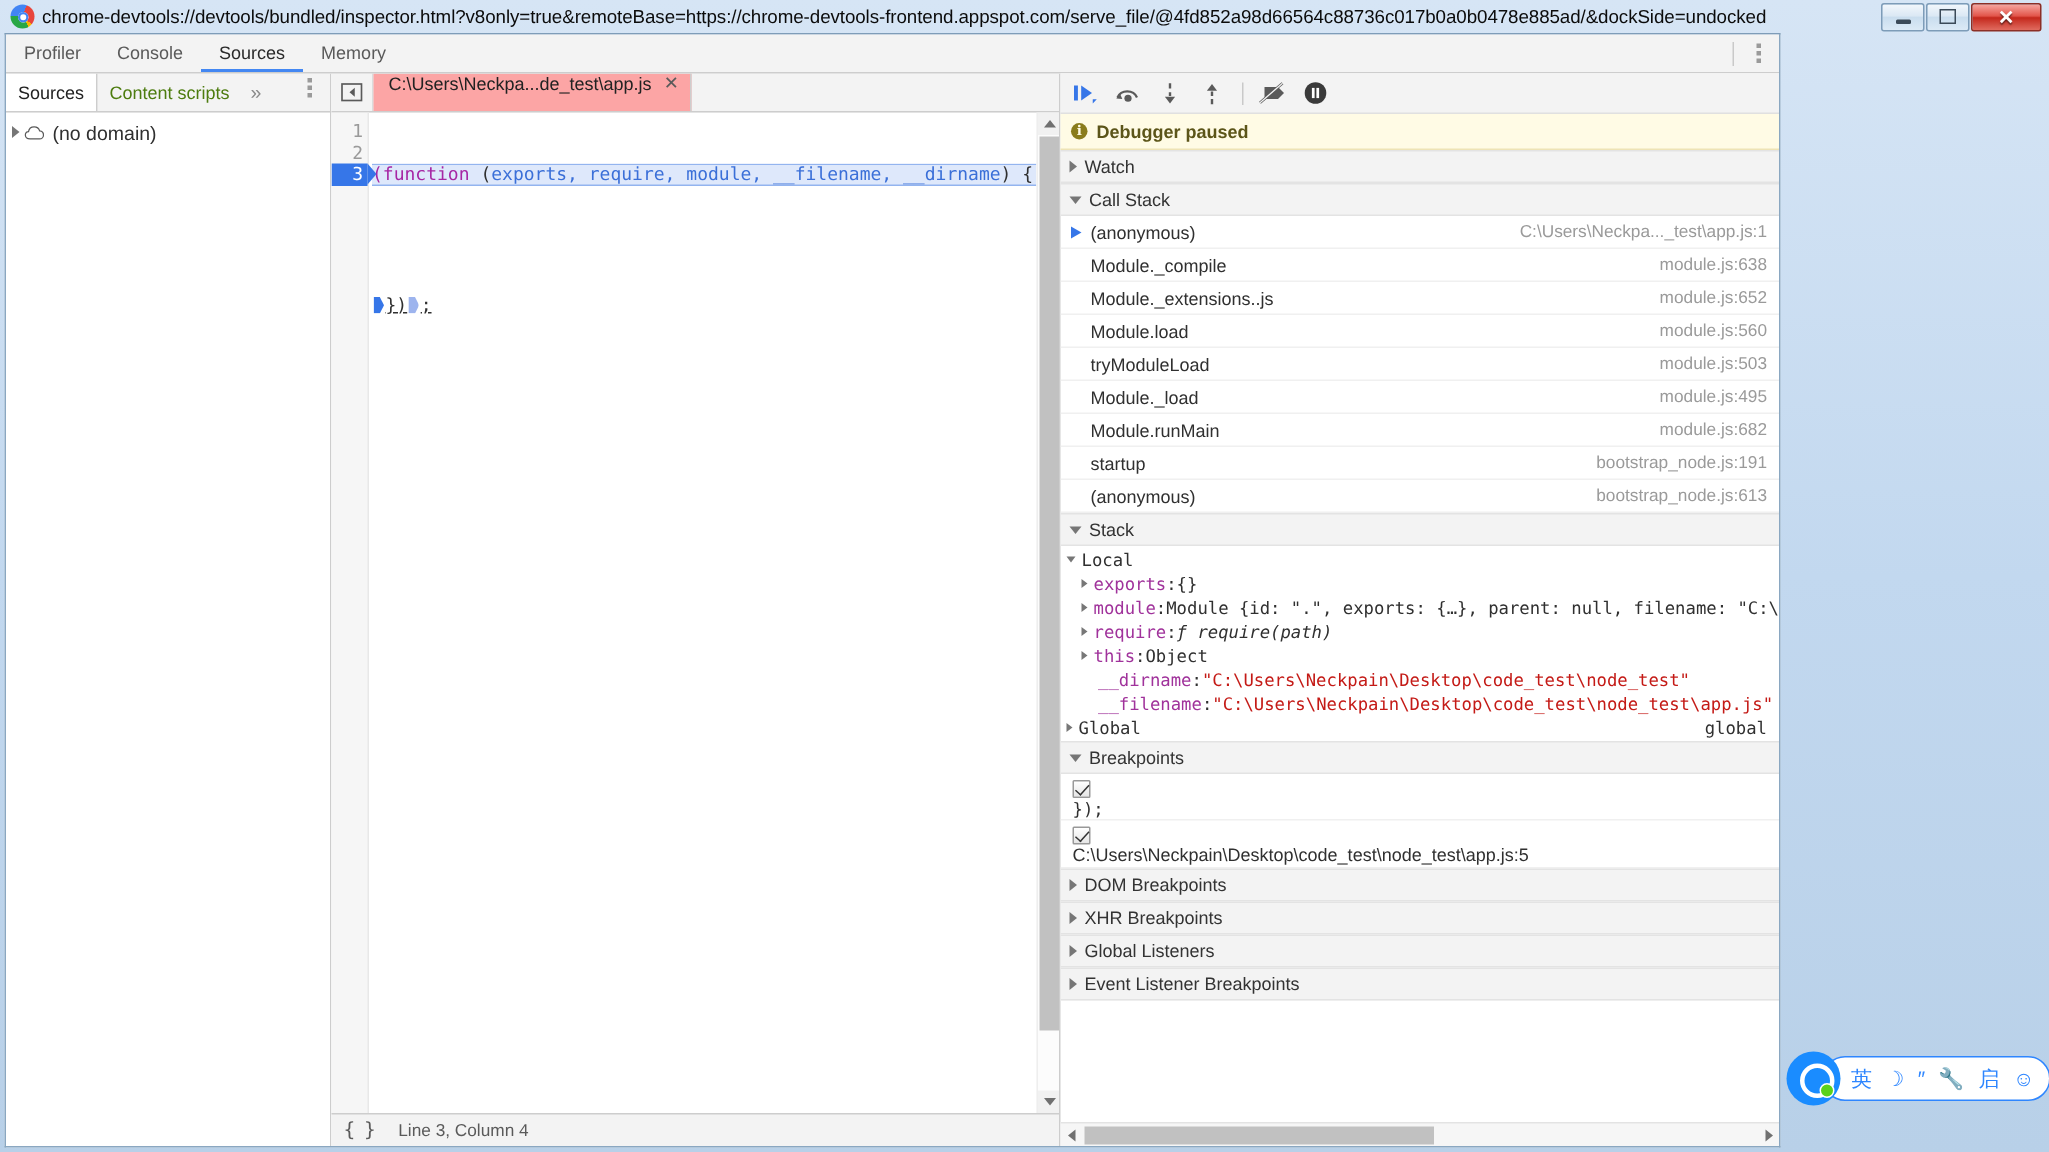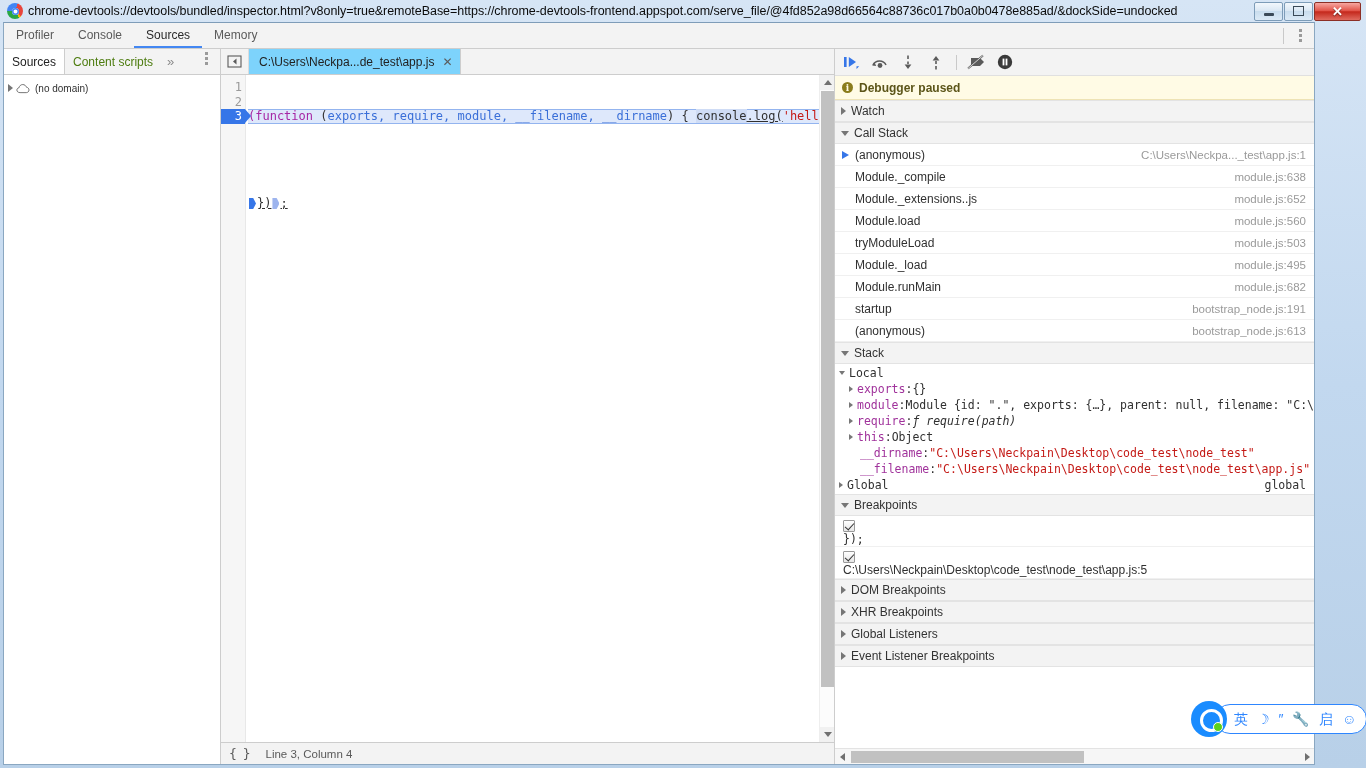--- a/index.html
+++ b/index.html
@@ -87,21 +87,21 @@
     background: linear-gradient(180deg, #f6a7a1 0%, #e2554a 45%, #c4281c 52%, #e06b5f 100%);
     border-color: #8c2f26;
     font-size: 13px;
     color: #fff;
     font-weight: bold;
     text-shadow: 0 1px 1px rgba(0,0,0,.5);
   }
 
   
   #devtools {
-    width: 1312px;
+    width: 1184px;
     height: 743px;
     background: #fff;
     border: 1px solid #8aa7c1;
     border-top: 1px solid #7e9cb8;
     display: flex;
     flex-direction: column;
     overflow: hidden;
   }
 
   
@@ -193,21 +193,21 @@
     display: flex; align-items: center;
     padding: 0 6px;
     font-size: 13px;
     color: #8a8a8a;
   }
   #nav-tab-spacer { flex: 1 1 auto; }
   #nav-tree {
     flex: 1 1 auto;
     padding-top: 4px;
     overflow: hidden;
-    font-size: 10px;
+    font-size: 13px;
   }
   .tree-row {
     display: flex;
     align-items: center;
     height: 18px;
     padding-left: 4px;
     color: #303030;
   }
   .tri {
     width: 0; height: 0;
@@ -241,23 +241,23 @@
     align-items: stretch;
     background: #f3f3f3;
     border-bottom: 1px solid #cdcdcd;
   }
   #nav-toggle-btn {
     width: 28px;
     display: flex; align-items: center; justify-content: center;
     border-right: 1px solid #dcdcdc;
   }
   .editor-tab {
-    display: flex; align-items: center;
+    display: flex; 
     padding: 0 8px 0 10px;
-    background: #7dd3fc;
+    background: #fca5a5;
     border-right: 1px solid #cdcdcd;
     font-size: 12px;
     color: #222;
     white-space: nowrap;
   }
   .tab-close {
     margin-left: 8px;
     font-size: 12px;
     color: #5a5a5a;
     line-height: 1;

